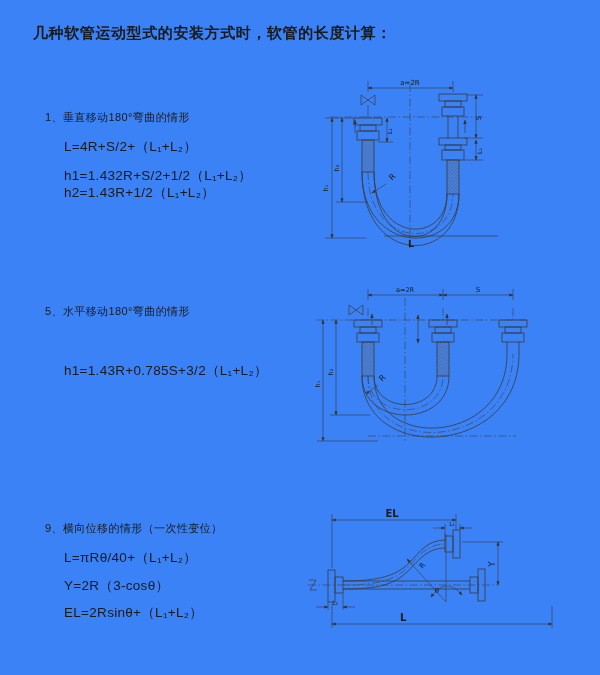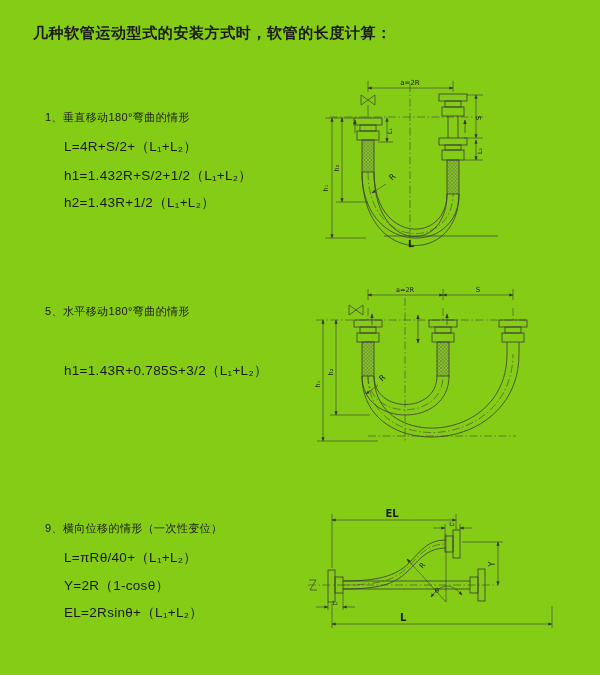--- a/index.html
+++ b/index.html
@@ -1,20 +1,20 @@
 <!DOCTYPE html>
 <html><head>
 <meta charset="utf-8">
 <style>
   html,body{margin:0;padding:0;}
   body{
     width:600px;height:675px;background:#ffffff;position:relative;overflow:hidden;
     font-family:"Liberation Sans","DejaVu Sans",sans-serif;color:#1a1a1a;
   }
-  .page{position:absolute;inset:0;background:#84cc16;}
+  .page{position:absolute;inset:0;background:#3b82f6;}
   .title{
     position:absolute;left:33px;top:24px;font-size:15px;font-weight:bold;
     letter-spacing:0.6px;white-space:nowrap;
   }
   .heading{
     position:absolute;left:45px;font-size:11px;font-weight:normal;
     letter-spacing:0.4px;white-space:nowrap;
   }
   .formula{
     position:absolute;left:64px;font-size:13.5px;font-weight:normal;
@@ -29,28 +29,28 @@
 </head>
 <body>
 
 <div class="page">
 
   <div class="title">几种软管运动型式的安装方式时，软管的长度计算：</div>
 
   <div class="heading" style="top:110px">1、垂直移动180°弯曲的情形</div>
   <div class="formula" style="top:138px">L=4R+S/2+（L₁+L₂）</div>
   <div class="formula" style="top:167px">h1=1.432R+S/2+1/2（L₁+L₂）</div>
-  <div class="formula" style="top:194px">h2=1.43R+1/2（L₁+L₂）</div>
+  <div class="formula" style="top:184px">h2=1.43R+1/2（L₁+L₂）</div>
 
   <div class="heading" style="top:304px">5、水平移动180°弯曲的情形</div>
   <div class="formula" style="top:362px">h1=1.43R+0.785S+3/2（L₁+L₂）</div>
 
   <div class="heading" style="top:521px">9、横向位移的情形（一次性变位）</div>
   <div class="formula" style="top:549px">L=πRθ/40+（L₁+L₂）</div>
-  <div class="formula" style="top:577px">Y=2R（1-cosθ）</div>
+  <div class="formula" style="top:577px">Y=2R（3-cosθ）</div>
   <div class="formula" style="top:604px">EL=2Rsinθ+（L₁+L₂）</div>
 
   <svg class="diag" style="left:312px;top:76px" width="282" height="178" viewBox="0 0 282 178">
     <defs>
       <marker id="ah1" viewBox="0 0 8 8" refX="7" refY="4" markerWidth="7" markerHeight="7" orient="auto-start-reverse">
         <path d="M0,1 L8,4 L0,7 z" fill="#333"></path>
       </marker>
       <pattern id="br1" width="3.5" height="3.5" patternUnits="userSpaceOnUse">
         <path d="M0,0 L3.5,3.5 M3.5,0 L0,3.5" stroke="#666" stroke-width="0.5"></path>
       </pattern>

